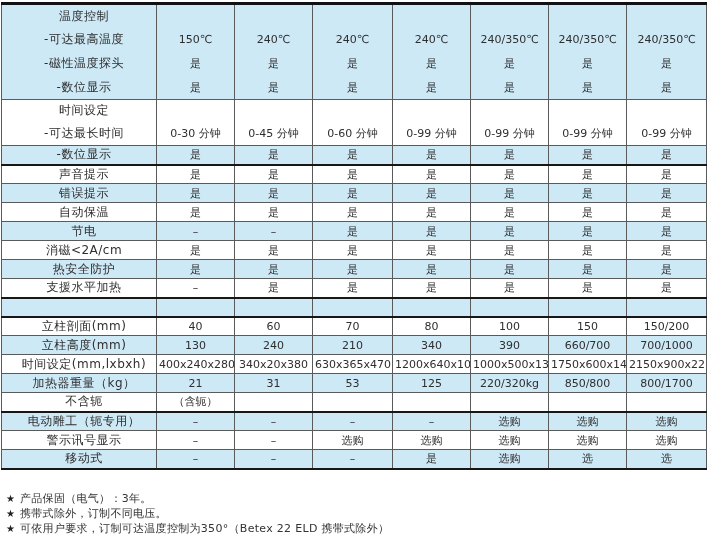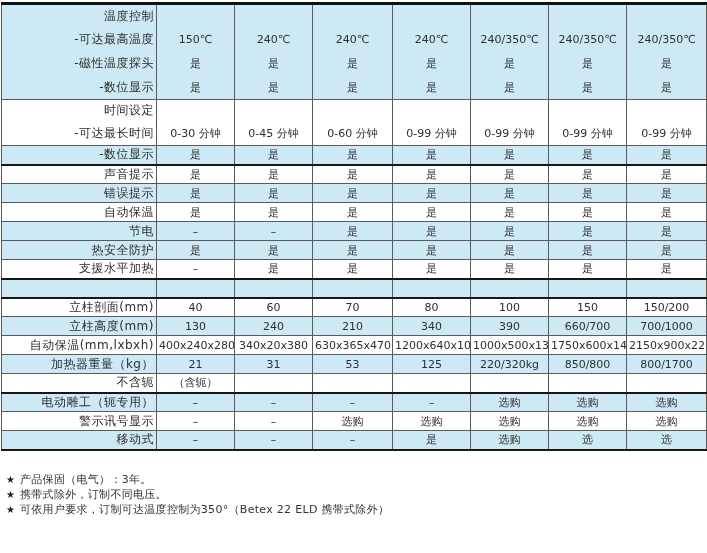--- a/index.html
+++ b/index.html
@@ -27,21 +27,21 @@
     border-top:1px solid #5a5a5a;
     font-size:11px;
     line-height:13px;
     text-align:center;
     vertical-align:middle;
     padding:0 2px;
     overflow:hidden;
     white-space:nowrap;
   }
   table.spec td.label{
-    text-align:right;
+    text-align:center;
     font-size:12px;
     padding-left:12px;
     border-left:none;
     letter-spacing:0.5px;
   }
   tr.bg-blue td{background:#cee9f6;}
   tr.bg-white td{background:#ffffff;}
   tr.join td{border-top:none;margin-top:9px;}           
   tr.sep td{border-top:2px solid #171717;} 
   tr.r-std{height:19px;}
@@ -185,20 +185,30 @@
         <tr class="bg-blue r-std">
           <td class="label">节电</td>
           <td>–</td>
           <td>–</td>
           <td>是</td>
           <td>是</td>
           <td>是</td>
           <td>是</td>
           <td>是</td>
         </tr>
+        <tr class="bg-white r-std">
+          <td class="label">消磁&lt;2A/cm</td>
+          <td>是</td>
+          <td>是</td>
+          <td>是</td>
+          <td>是</td>
+          <td>是</td>
+          <td>是</td>
+          <td>是</td>
+        </tr>
         <tr class="bg-blue r-std">
           <td class="label">热安全防护</td>
           <td>是</td>
           <td>是</td>
           <td>是</td>
           <td>是</td>
           <td>是</td>
           <td>是</td>
           <td>是</td>
         </tr>
@@ -236,21 +246,21 @@
           <td class="label">立柱高度(mm)</td>
           <td>130</td>
           <td>240</td>
           <td>210</td>
           <td>340</td>
           <td>390</td>
           <td>660/700</td>
           <td>700/1000</td>
         </tr>
         <tr class="bg-white r-std">
-          <td class="label">自动保温(mm,lxbxh)</td>
+          <td class="label">时间设定(mm,lxbxh)</td>
           <td>400x240x280</td>
           <td>340x20x380</td>
           <td>630x365x470</td>
           <td>1200x640x1000</td>
           <td>1000x500x1350</td>
           <td>1750x600x1470</td>
           <td>2150x900x2210</td>
         </tr>
         <tr class="bg-blue r-std">
           <td class="label">加热器重量（kg）</td>

